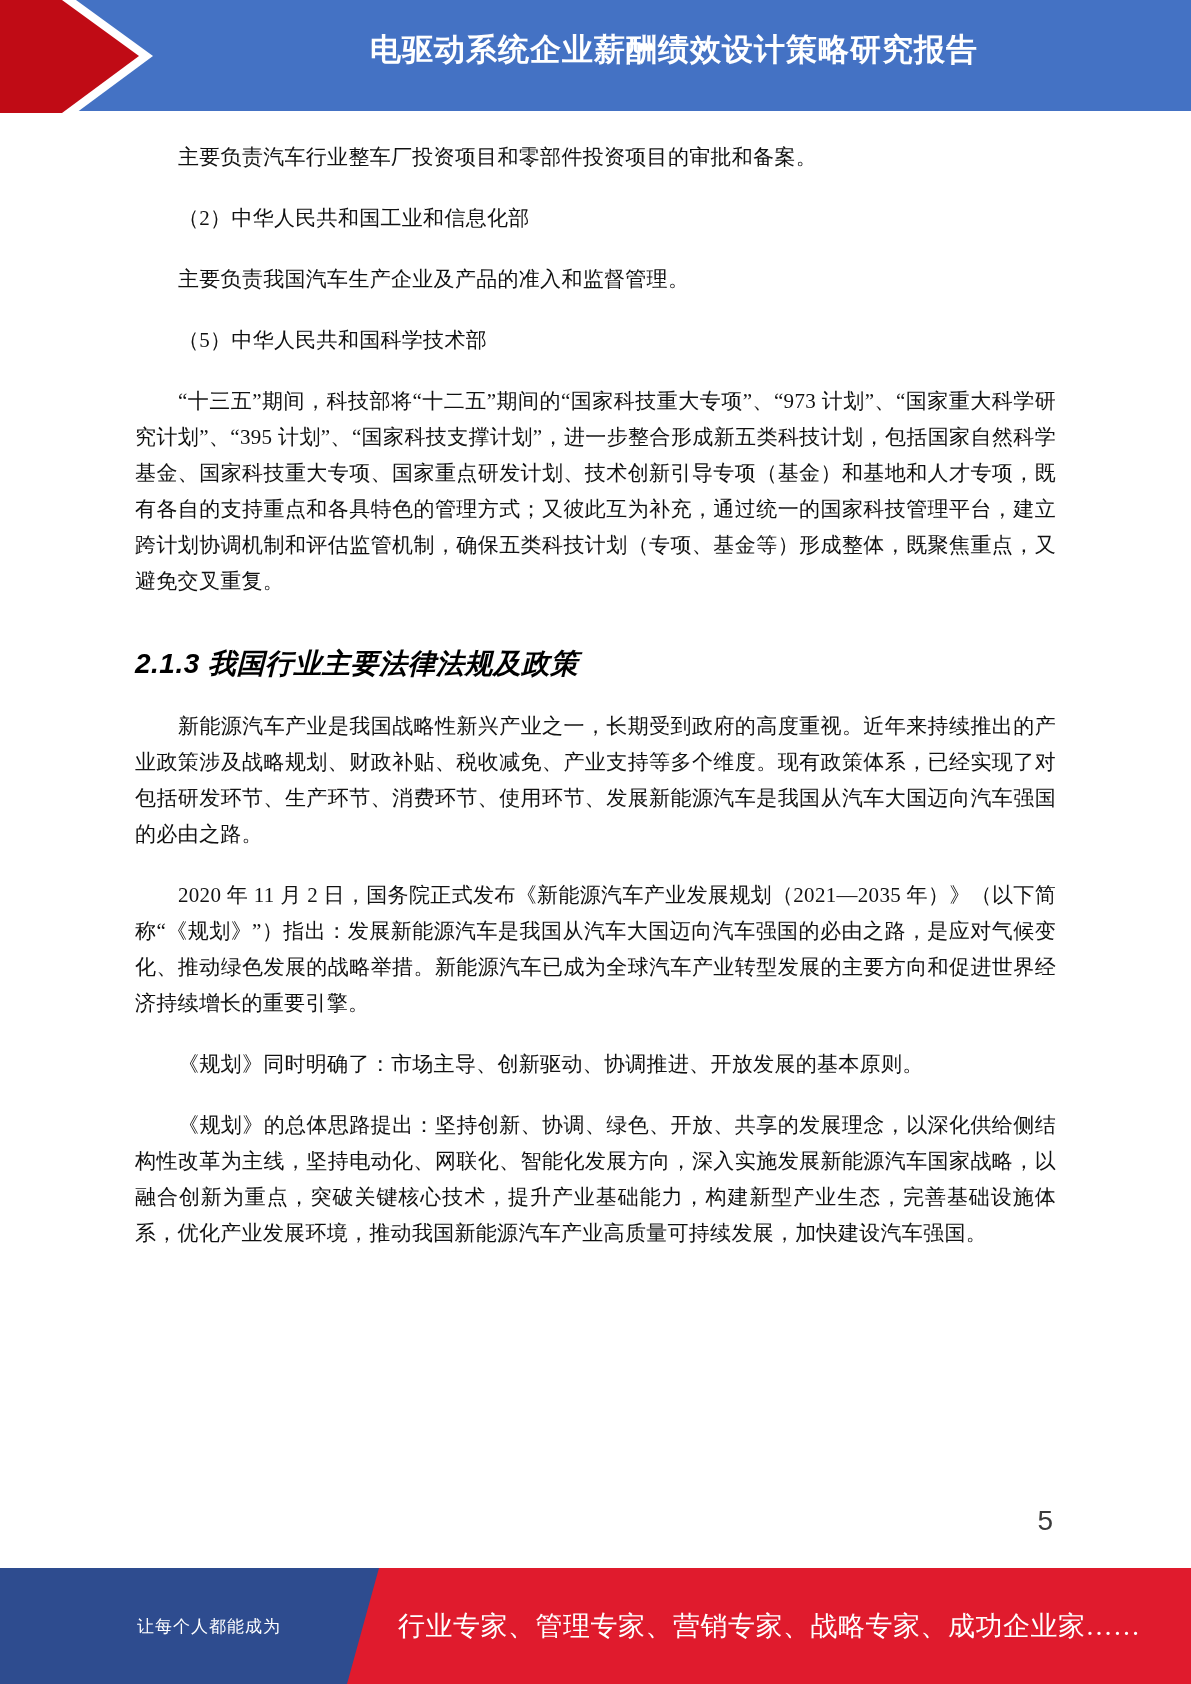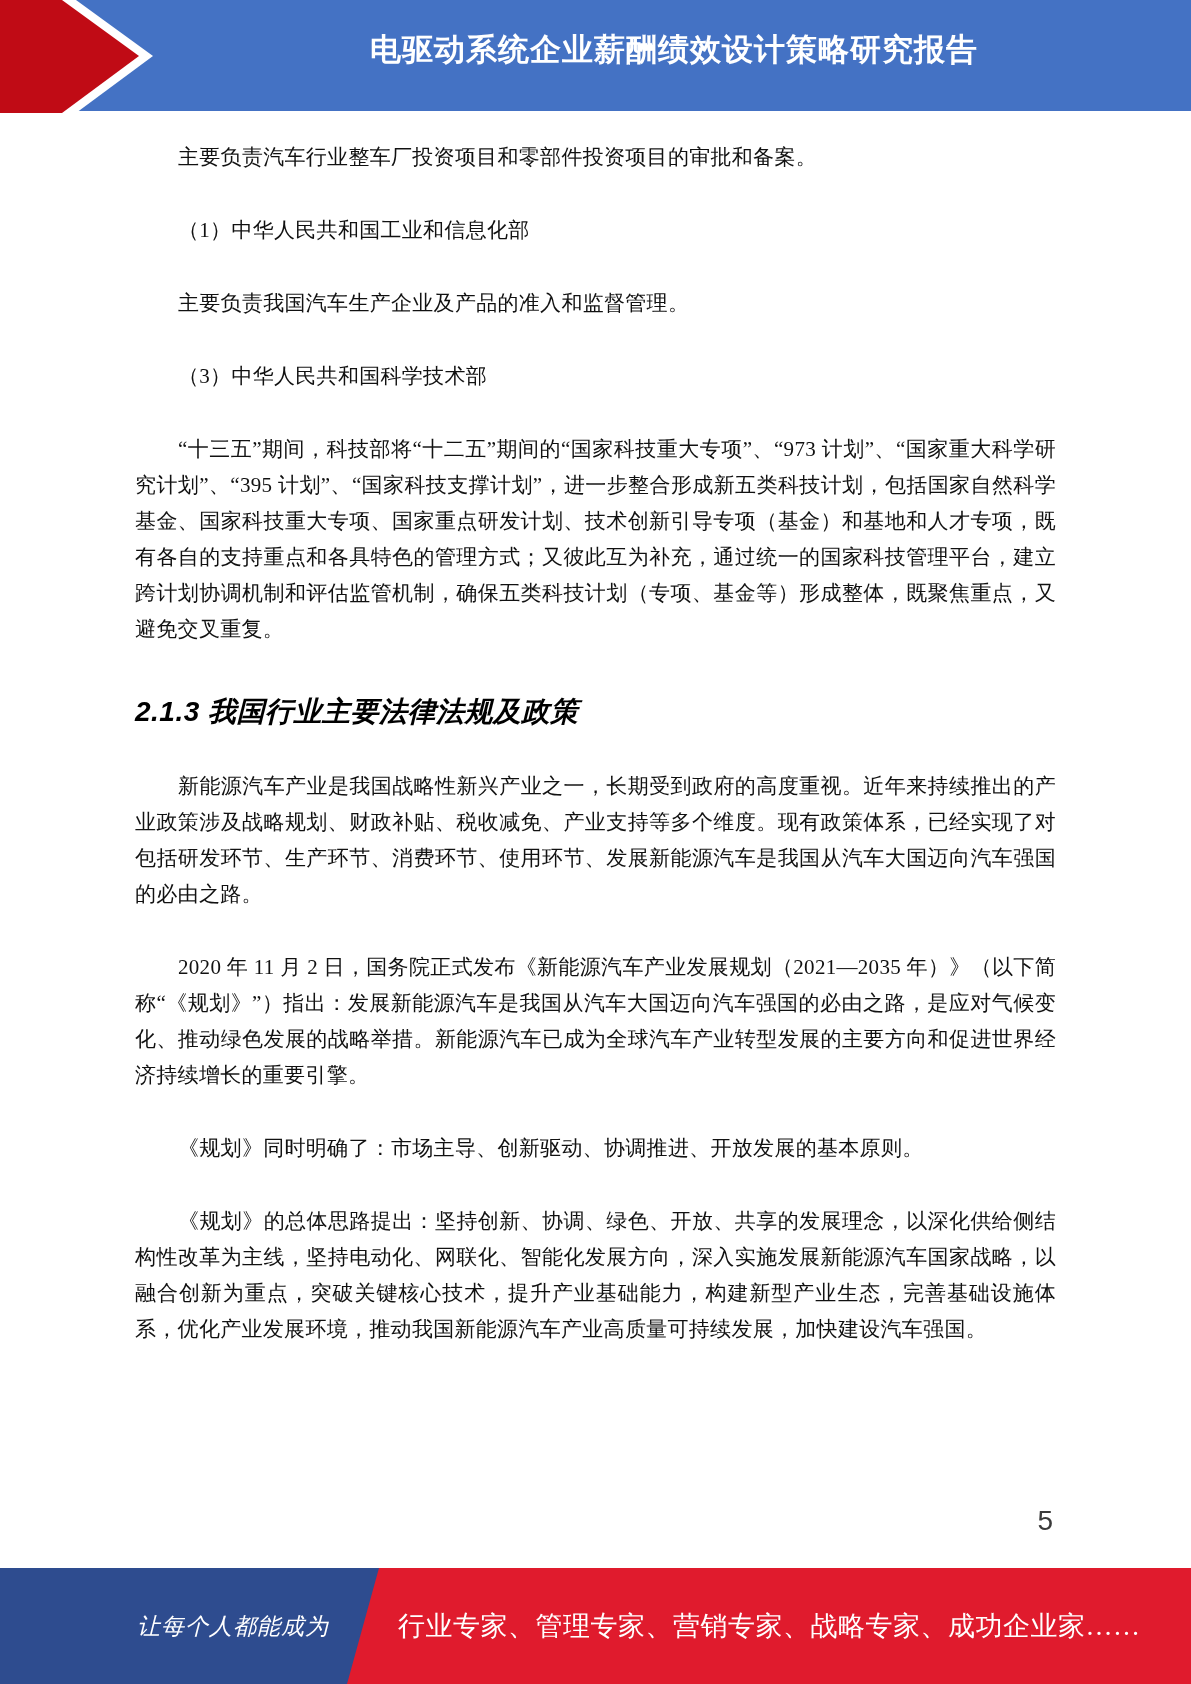--- a/index.html
+++ b/index.html
@@ -56,21 +56,21 @@
   .content {
     position: absolute;
     top: 113px; left: 0;
     width: 100%;
     padding: 0;
   }
   .content .inner {
     margin: 0 135px;
   }
   p.body-para {
-    margin: 37px 0;
+    margin: 25px 0;
     font-size: 21px;
     line-height: 36px;
     text-align: justify;
     text-indent: 43px;
     letter-spacing: 0.3px;
   }
   p.body-para.first { margin-top: 26px; }
   h2.section-heading {
     margin: 46px 0 22px 0;
     font-family: "Liberation Sans", "DejaVu Sans", sans-serif;
@@ -108,24 +108,23 @@
     clip-path: polygon(0 0, 379px 0, 347px 100%, 0 100%);
   }
   .footer-left-text {
     position: absolute;
     left: 137px;
     top: 0;
     height: 100%;
     display: flex;
     align-items: center;
     color: #ffffff;
-    font-size: 23px;
+    font-size: 17px;
     letter-spacing: 1px;
     white-space: nowrap;
-    font-style: italic;
   }
   .footer-right-text {
     position: absolute;
     left: 398px;
     top: 0;
     height: 100%;
     display: flex;
     align-items: center;
     color: #ffffff;
     font-size: 27px;
@@ -140,23 +139,23 @@
 
   <div class="header-bar">
     <div class="chevron-white"></div>
     <div class="chevron-red"></div>
     <div class="header-title">电驱动系统企业薪酬绩效设计策略研究报告</div>
   </div>
 
   <div class="content">
     <div class="inner">
       <p class="body-para first">主要负责汽车行业整车厂投资项目和零部件投资项目的审批和备案。</p>
-      <p class="body-para">（1）中华人民共和国工业和信息化部</p>
+      <p class="body-para">（2）中华人民共和国工业和信息化部</p>
       <p class="body-para">主要负责我国汽车生产企业及产品的准入和监督管理。</p>
-      <p class="body-para">（3）中华人民共和国科学技术部</p>
+      <p class="body-para">（5）中华人民共和国科学技术部</p>
       <p class="body-para">“十三五”期间，科技部将“十二五”期间的“国家科技重大专项”、“973 计划”、“国家重大科学研究计划”、“395 计划”、“国家科技支撑计划”，进一步整合形成新五类科技计划，包括国家自然科学基金、国家科技重大专项、国家重点研发计划、技术创新引导专项（基金）和基地和人才专项，既有各自的支持重点和各具特色的管理方式；又彼此互为补充，通过统一的国家科技管理平台，建立跨计划协调机制和评估监管机制，确保五类科技计划（专项、基金等）形成整体，既聚焦重点，又避免交叉重复。</p>
       <h2 class="section-heading">2.1.3 我国行业主要法律法规及政策</h2>
       <p class="body-para">新能源汽车产业是我国战略性新兴产业之一，长期受到政府的高度重视。近年来持续推出的产业政策涉及战略规划、财政补贴、税收减免、产业支持等多个维度。现有政策体系，已经实现了对包括研发环节、生产环节、消费环节、使用环节、发展新能源汽车是我国从汽车大国迈向汽车强国的必由之路。</p>
       <p class="body-para">2020 年 11 月 2 日，国务院正式发布《新能源汽车产业发展规划（2021—2035 年）》（以下简称“《规划》”）指出：发展新能源汽车是我国从汽车大国迈向汽车强国的必由之路，是应对气候变化、推动绿色发展的战略举措。新能源汽车已成为全球汽车产业转型发展的主要方向和促进世界经济持续增长的重要引擎。</p>
       <p class="body-para">《规划》同时明确了：市场主导、创新驱动、协调推进、开放发展的基本原则。</p>
       <p class="body-para">《规划》的总体思路提出：坚持创新、协调、绿色、开放、共享的发展理念，以深化供给侧结构性改革为主线，坚持电动化、网联化、智能化发展方向，深入实施发展新能源汽车国家战略，以融合创新为重点，突破关键核心技术，提升产业基础能力，构建新型产业生态，完善基础设施体系，优化产业发展环境，推动我国新能源汽车产业高质量可持续发展，加快建设汽车强国。</p>
     </div>
   </div>
 
   <div class="page-number">5</div>

